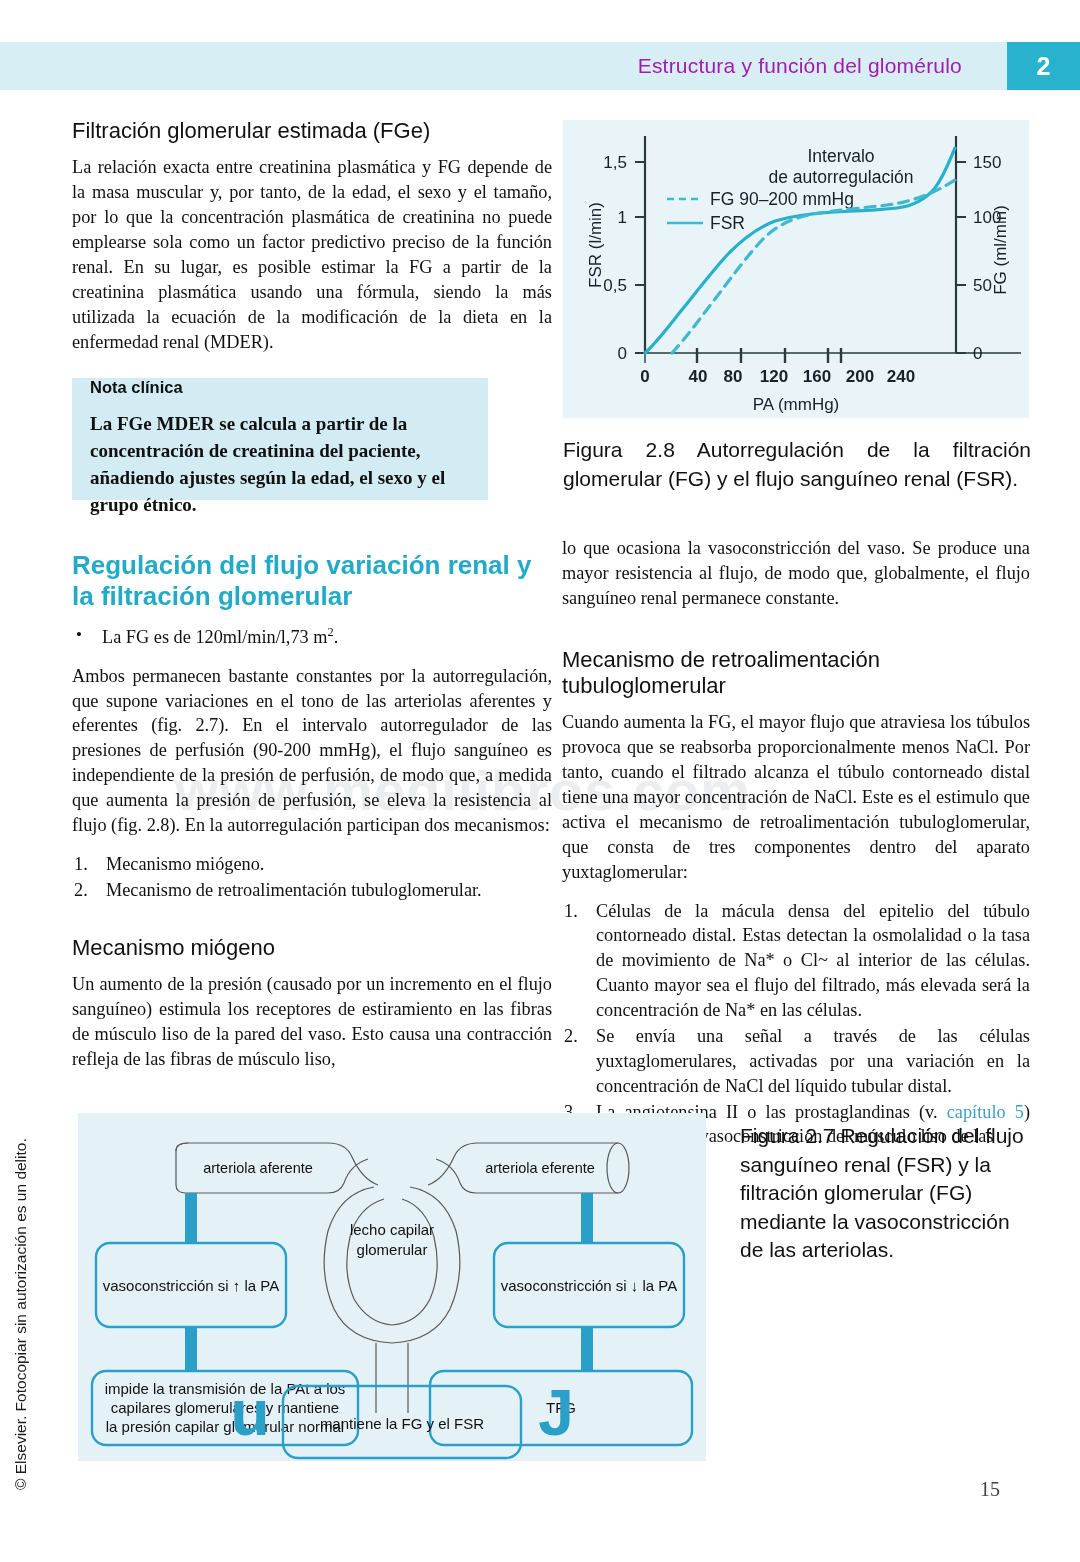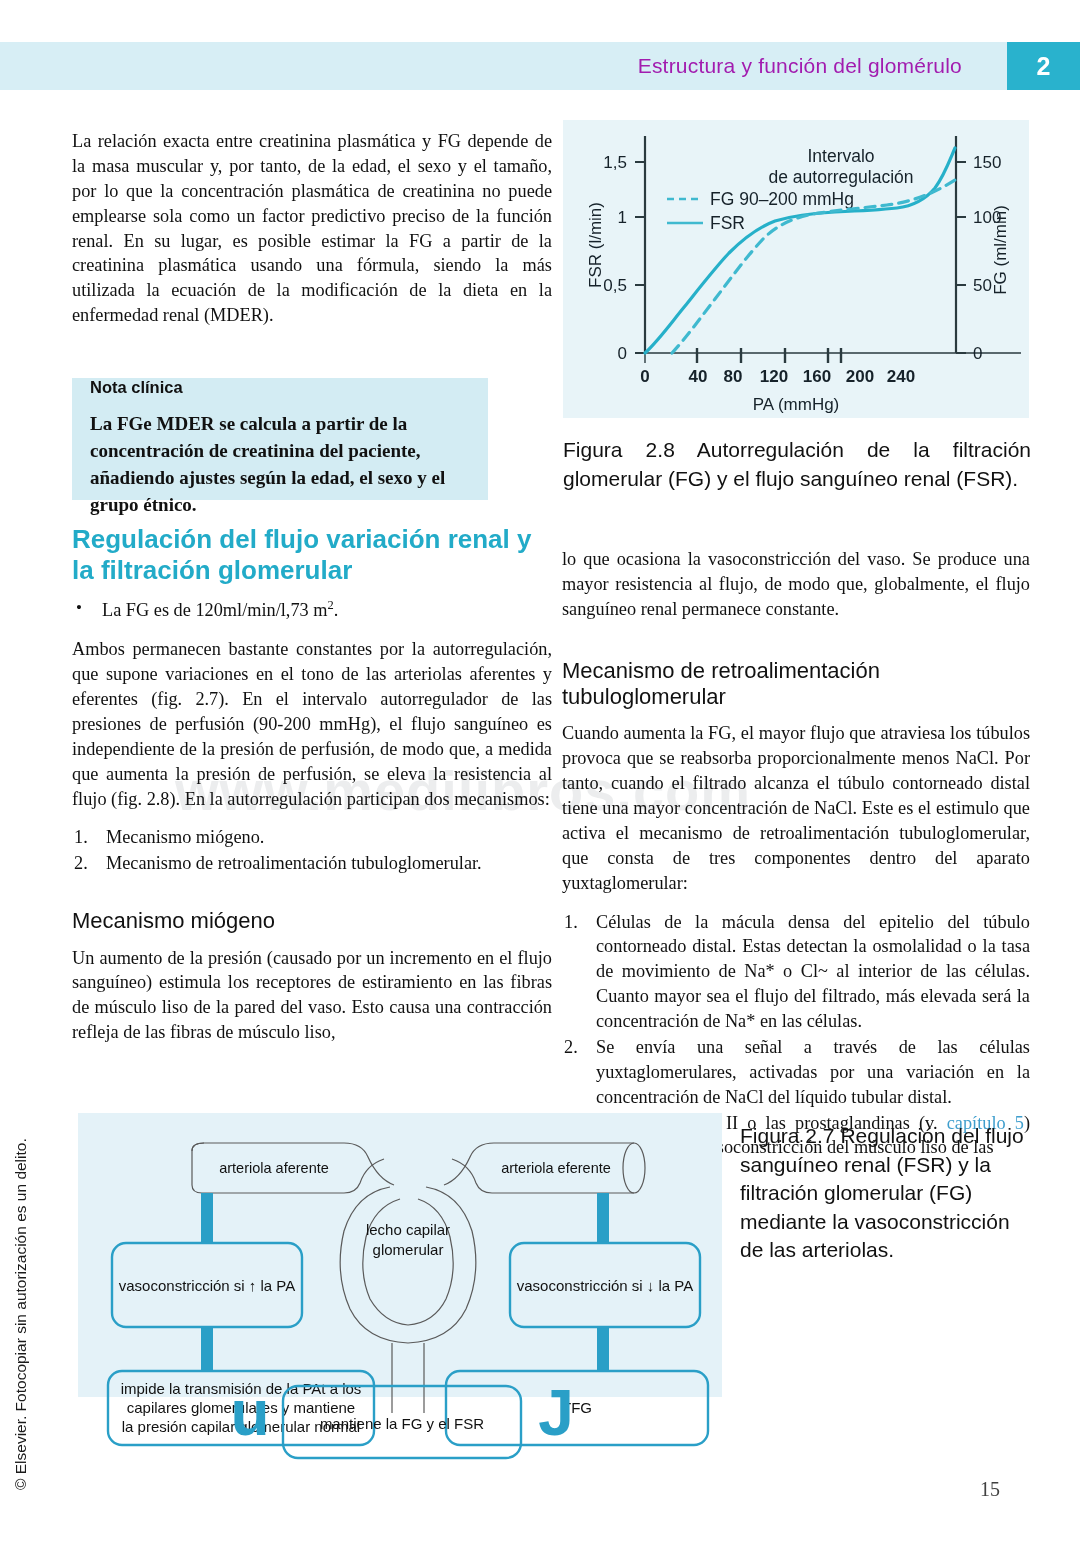--- a/index.html
+++ b/index.html
@@ -49,21 +49,21 @@
     margin:0 0 11px 0;line-height:1.2;
   }
   h2.bluesec{
     font-family:"Liberation Sans", sans-serif;
     font-size:26px;font-weight:bold;color:#22abc8;
     margin:0 0 12px 0;line-height:1.18;
   }
   p.body{
     font-family:"Liberation Serif", serif;
     font-size:18.3px;line-height:1.36;
-    margin:11px 0 14px 0;color:#111;
+    margin:0 0 14px 0;color:#111;
     text-align:justify;
   }
   .sup{font-size:0.68em;vertical-align:super;}
 
   
   ul.bul{margin:0 0 14px 0;padding:0;list-style:none;}
   ul.bul li{
     font-family:"Liberation Serif", serif;
     font-size:18.3px;line-height:1.36;color:#111;
     padding-left:30px;position:relative;margin-bottom:1px;
@@ -105,23 +105,22 @@
   }
   .fig28 svg{display:block;}
   .cap{
     font-family:"Liberation Sans", sans-serif;
     font-size:21px;line-height:1.36;color:#111;
   }
   .cap28{position:absolute;left:563px;top:436px;width:468px;text-align:justify;}
 
   
   .fig27{
-    position:absolute;left:78px;top:1113px;width:628px;height:284px;
+    position:absolute;left:78px;top:1113px;width:628px;height:348px;
     background:#e4f2f8;
-    padding-left:16px;
   }
   .cap27{position:absolute;left:740px;top:1122px;width:290px;}
 
   
   .wm{
     position:absolute;left:175px;top:758px;
     font-family:"Liberation Sans", sans-serif;
     font-size:56px;font-weight:bold;
     color:rgba(120,130,135,0.14);
     letter-spacing:1px;white-space:nowrap;
@@ -139,20 +138,21 @@
 
 <div class="header-band"></div>
 <div class="header-title">Estructura y función del glomérulo</div>
 <div class="header-chapnum">2</div>
 
 <div class="vert-copy">© Elsevier. Fotocopiar sin autorización es un delito.</div>
 
 <div class="wm">www.medilibros.com</div>
 
 <div class="col-left">
+  <h2 class="sec">Filtración glomerular estimada (FGe)</h2>
   <p class="body">La relación exacta entre creatinina plasmática y FG depende de la masa muscular y, por tanto, de la edad, el sexo y el tamaño, por lo que la concentración plasmática de creatinina no puede emplearse sola como un factor predictivo preciso de la función renal. En su lugar, es posible estimar la FG a partir de la creatinina plasmática usando una fórmula, siendo la más utilizada la ecuación de la modificación de la dieta en la enfermedad renal (MDER).</p>
 
   <div style="height:182px"></div>
 
   <h2 class="bluesec">Regulación del flujo variación renal y la filtración glomerular</h2>
 
   <ul class="bul">
     <li><span>La FG es de 120ml/min/l,73 m</span><span class="sup">2</span><span>.</span></li>
   </ul>
 

